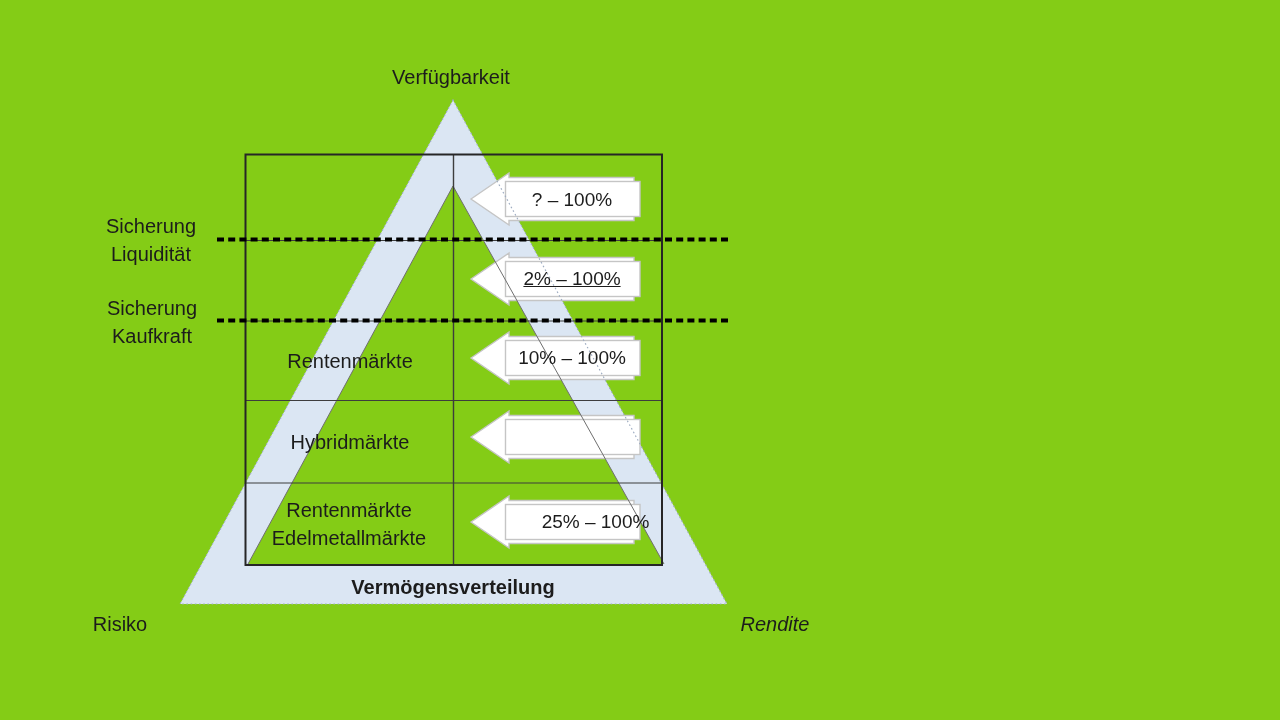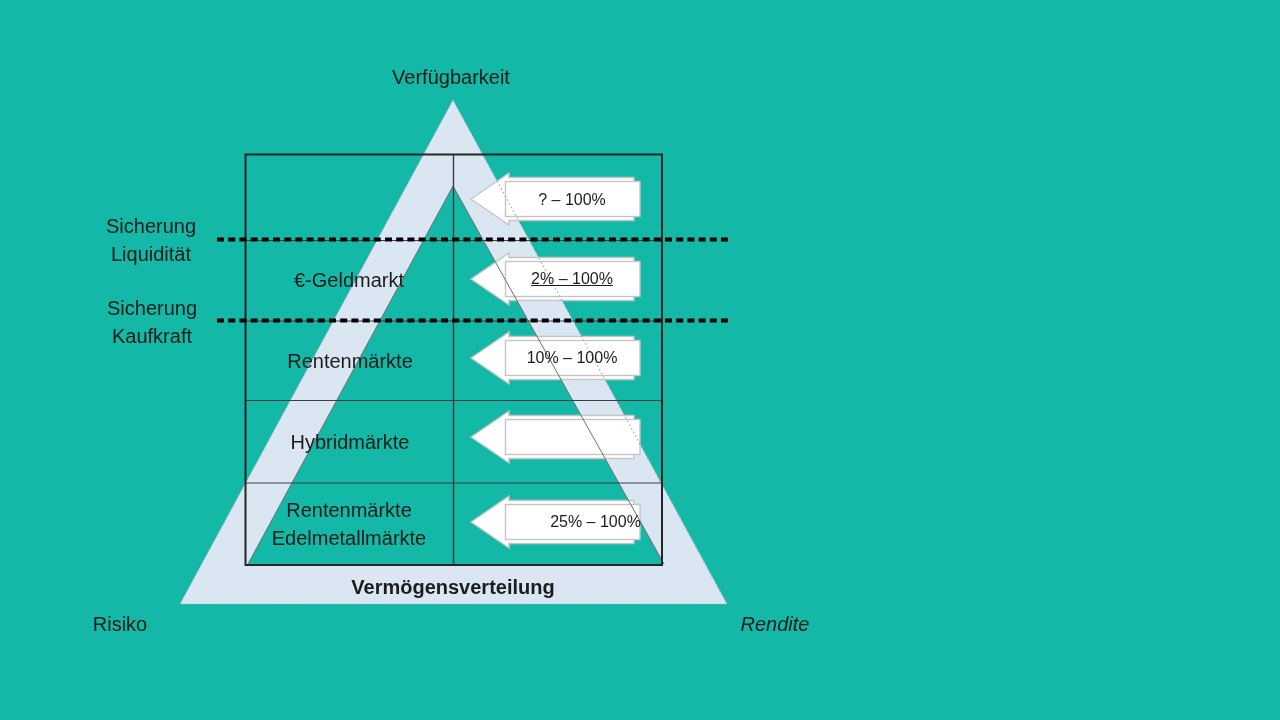--- a/index.html
+++ b/index.html
@@ -4,41 +4,41 @@
 <style>
   html, body {
     margin: 0;
     padding: 0;
     background: #ffffff;
   }
   #canvas {
     position: relative;
     width: 1280px;
     height: 720px;
-    background: #14b8a6;
+    background: #84cc16;
     overflow: hidden;
     font-family: "Liberation Sans", sans-serif;
     color: #1c1c1c;
   }
   #diagram-svg {
     position: absolute;
     left: 0;
     top: 0;
   }
   .lbl {
     position: absolute;
     transform: translate(-50%, -50%);
     white-space: pre-line;
     text-align: center;
     font-size: 20px;
     line-height: 28px;
     color: #1c1c1c;
   }
   .market-lbl   { width: 206px; }
-  .alloc-lbl    { width: 158px; font-size: 16px; }
+  .alloc-lbl    { width: 158px; font-size: 19px; }
   .divider-lbl  { width: 180px; }
 </style>
 </head>
 <body>
 
 <div id="canvas">
 
   <svg id="diagram-svg" width="1280" height="720" viewBox="0 0 1280 720">
 
     <path d="M453,100 L180,604 L727,604 Z M453,186 L248,564 L664,564 Z" fill="#dbe6f3" fill-rule="evenodd" stroke="none"></path>
@@ -82,21 +82,20 @@
     <line x1="217" y1="320.5" x2="730" y2="320.5" stroke="#000000" stroke-width="4" stroke-dasharray="7 4.2"></line>
   </svg>
 
   <div class="lbl" style="left:451px; top:77px;">Verfügbarkeit</div>
 
   <div class="lbl divider-lbl" style="left:151px; top:240px;">Sicherung
 Liquidität</div>
   <div class="lbl divider-lbl" style="left:152px; top:322px;">Sicherung
 Kaufkraft</div>
 
-  <div class="lbl market-lbl" style="left:349px; top:280px;">€-Geldmarkt</div>
   <div class="lbl market-lbl" style="left:350px; top:361px;">Rentenmärkte</div>
   <div class="lbl market-lbl" style="left:350px; top:442px;text-align:center;">Hybridmärkte</div>
   <div class="lbl market-lbl" style="left:349px; top:524px;">Rentenmärkte
 Edelmetallmärkte</div>
 
   <div class="lbl alloc-lbl" style="left:572px; top:200px;">? – 100%</div>
   <div class="lbl alloc-lbl" style="left:572px; top:279px;text-decoration:underline;">2% – 100%</div>
   <div class="lbl alloc-lbl" style="left:572px; top:358px;">10% – 100%</div>
   <div class="lbl alloc-lbl" style="left:572px; top:522px;padding-left:47px;">25% – 100%</div>
 

